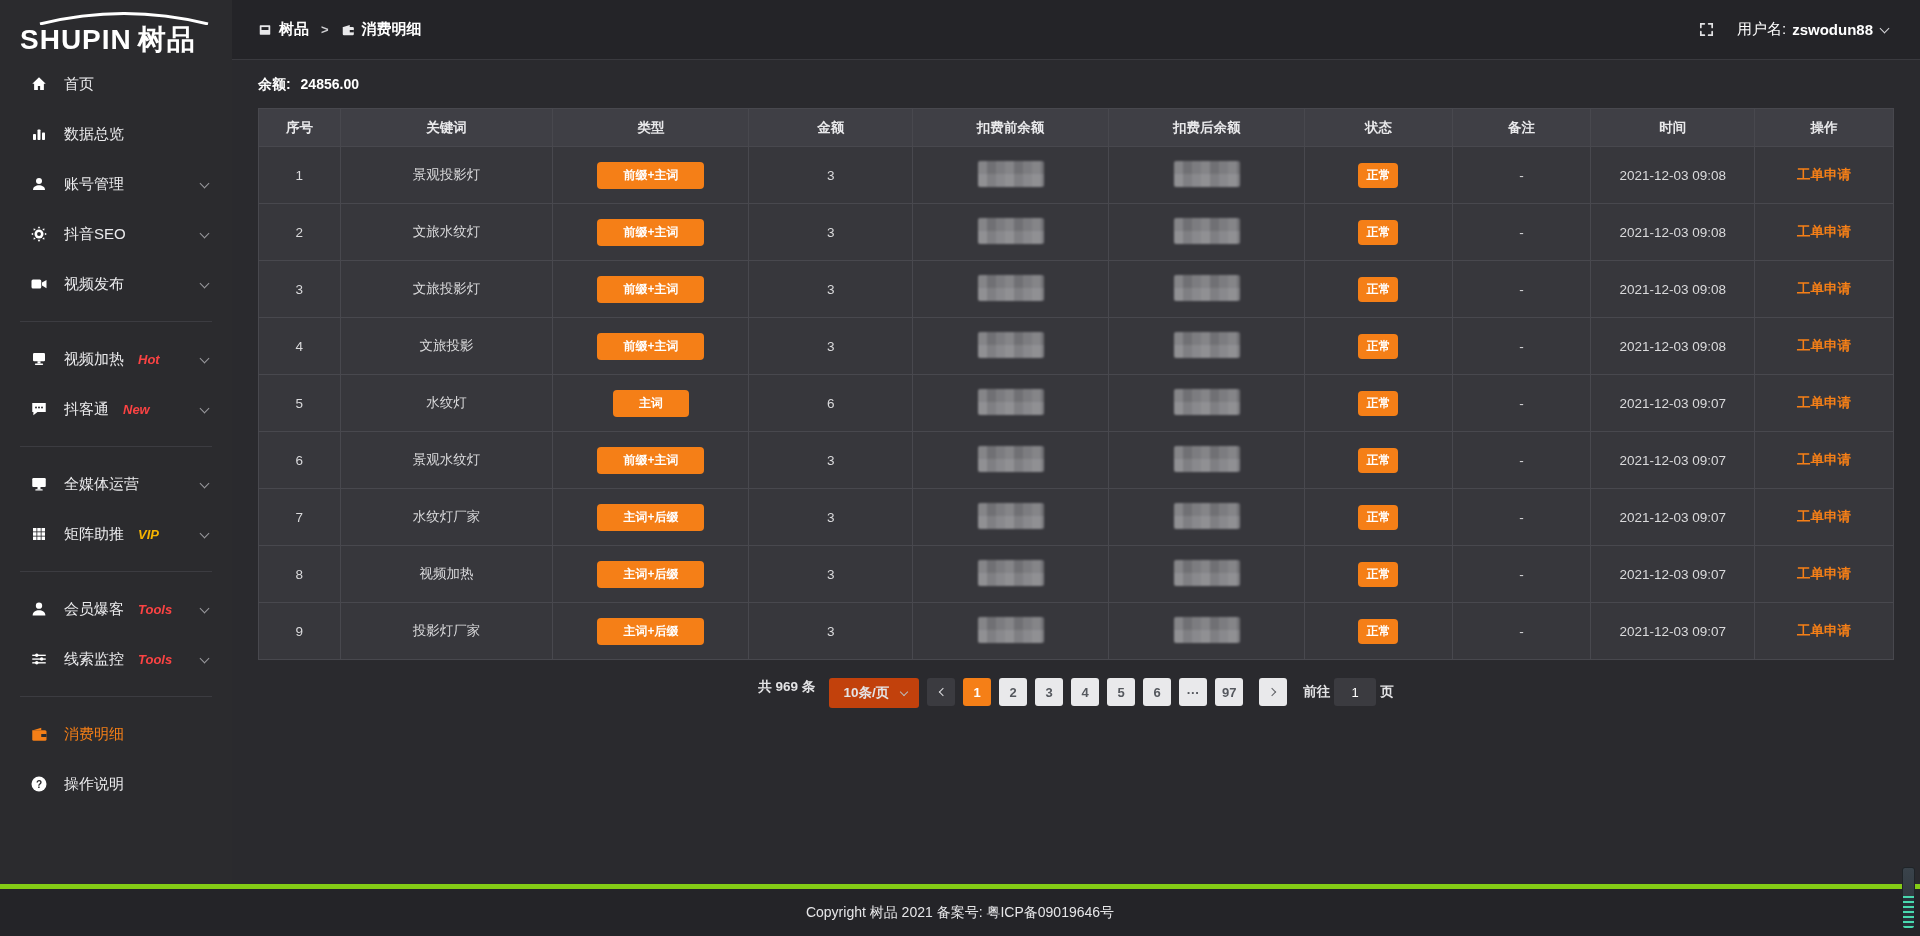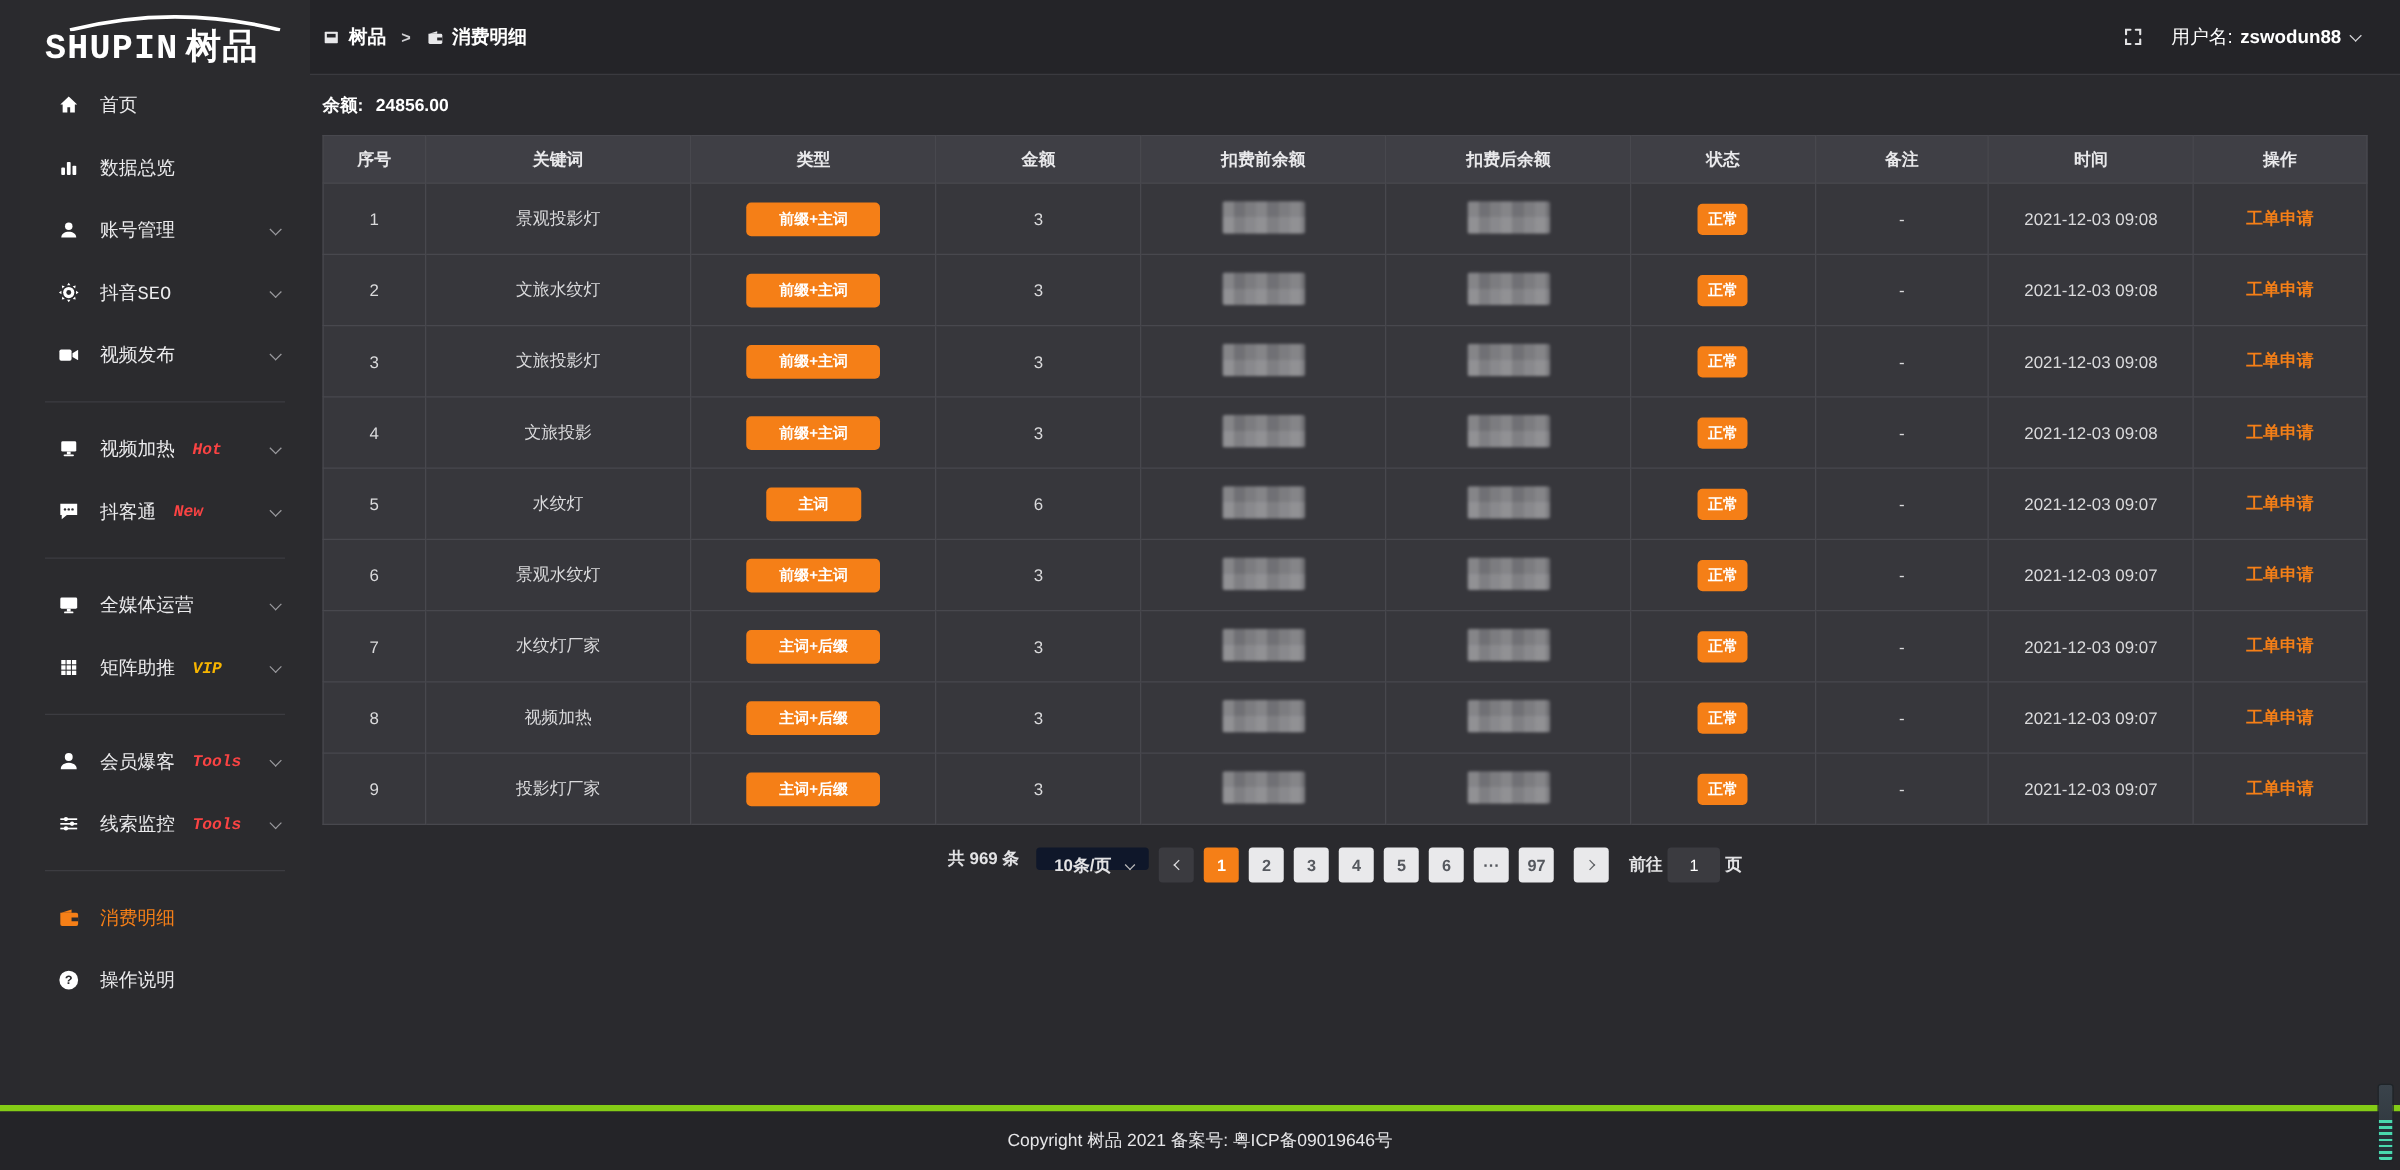--- a/index.html
+++ b/index.html
@@ -1,22 +1,22 @@
 <!DOCTYPE html>
 <html><head>
 <meta charset="utf-8">
 <style>
   * { margin:0; padding:0; box-sizing:border-box; }
   html,body { width:1920px; height:936px; overflow:hidden; background:#2a2a2e;
     font-family:"Liberation Sans","DejaVu Sans",sans-serif; }
   .app { position:relative; width:1920px; height:936px; }
 
   
-  .sidebar { position:absolute; left:16px; top:0; width:232px; height:936px;
-    background:#2b2b2e; z-index:2;font-family:Liberation Mono, monospace; }
+  .sidebar { position:absolute; left:0; top:0; width:232px; height:936px;
+    background:#2b2b2e; z-index:2; }
   .logo { padding:12px 0 4px 20px; }
   .logo-arc { display:block; margin-left:14px; }
   .logo-text { font-weight:900; font-size:28px; color:#fff; letter-spacing:1px; line-height:30px; }
   .logo-cn { margin-left:6px; }
   .menu-item { height:50px; display:flex; align-items:center; padding:0 22px 0 30px;
     color:#ebebed; font-size:15px; cursor:pointer; }
   .mi-icon { width:18px; height:18px; margin-right:16px; color:#fff; flex:0 0 18px; }
   .mi-icon svg { width:18px; height:18px; display:block; }
   .mi-label { white-space:nowrap; }
   .mi-badge { font-size:13px; font-weight:bold; font-style:italic; margin-left:14px; }
@@ -62,21 +62,21 @@
   .mosaic { display:inline-block; width:66px; height:26px; border-radius:2px; opacity:.75;
     background:
       repeating-linear-gradient(90deg, rgba(255,255,255,.30) 0 9px, rgba(255,255,255,.10) 9px 18px, rgba(255,255,255,.22) 18px 27px),
       linear-gradient(180deg,#76767a 0 50%, #8c8c90 50% 100%);
     filter:blur(1.3px); }
 
   
   .pagination { margin-top:18px; display:flex; align-items:flex-start; justify-content:center; gap:8px;
     color:#e3e3e5; font-size:13.5px; }
   .pg-total { font-weight:bold; margin-right:6px; }
-  .page-size { position:relative; background:#0f172a; border-radius:3px; height:18px;
+  .page-size { position:relative; background:#c2410c; border-radius:3px; height:30px;
     line-height:30px; padding:0 30px 16px 14px; font-weight:bold; cursor:pointer; }
   .sel-chev { position:absolute; right:10px; top:11px; width:8px; height:8px; }
   .sel-chev::before { content:''; position:absolute; width:5px; height:5px;
     border-right:1.5px solid #bbb; border-bottom:1.5px solid #bbb; transform:rotate(45deg); }
   .pg-btn { min-width:28px; height:28px; border:none; border-radius:3px; background:#e9e9eb;
     color:#55585e; font-size:13px; font-weight:bold; cursor:pointer; display:inline-flex;
     align-items:center; justify-content:center; font-family:inherit; }
   .pg-btn.dark { background:#3b3b40; }
   .pg-btn.active { background:#f57f17; color:#fff; }
   .arr { width:8px; height:8px; position:relative; display:inline-block; }

